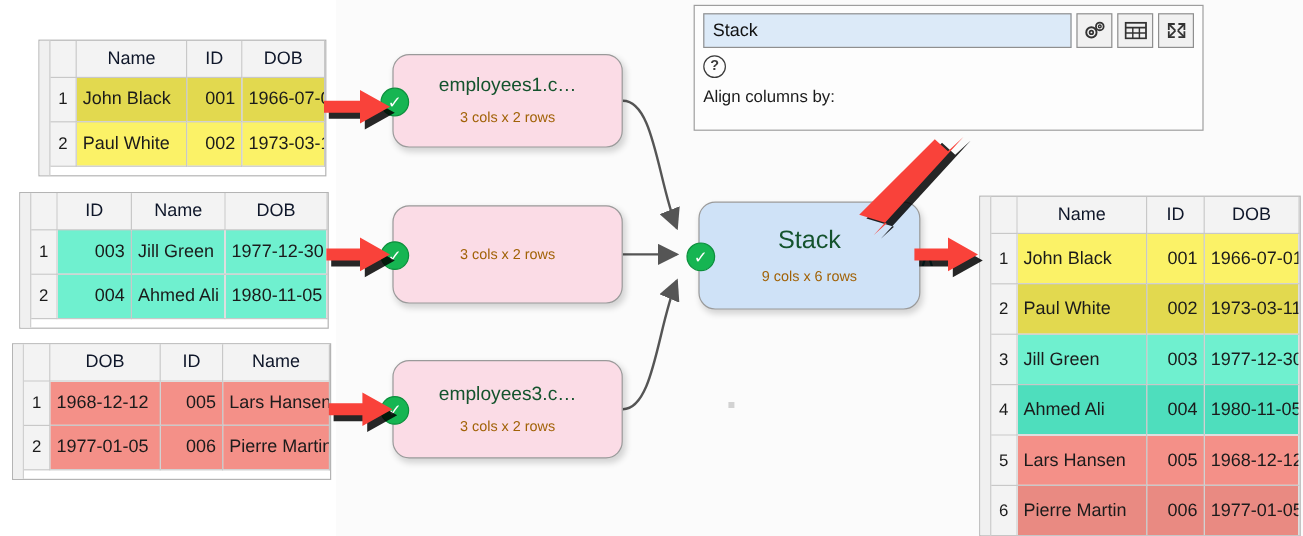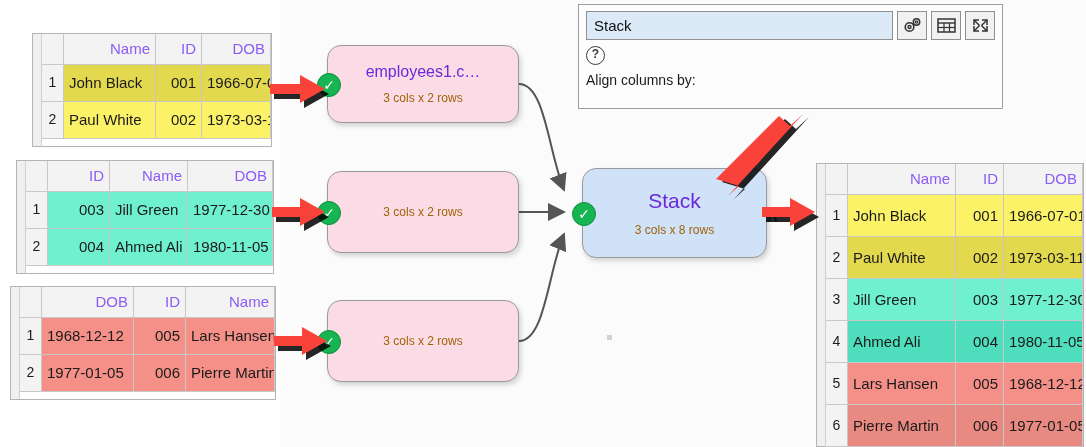--- a/index.html
+++ b/index.html
@@ -17,21 +17,21 @@
     padding:2px 5px;
     font-size:15px;
     line-height:19px;
     font-weight:400;
     white-space:nowrap;
     overflow:hidden;
     box-sizing:border-box;
     height:37px;
   }
   .grid th{
-    background:#f3f3f3;color:#8b5cf6;text-align:right;font-weight:400;height:30px;
+    background:#f3f3f3;color:#0f172a;text-align:center;font-weight:400;height:30px;
     border-top:none;
   }
   .grid td.rh{
     background:#f3f3f3;text-align:center;width:20px;color:#1b1b1b;padding:0;font-size:14px;
   }
   .grid th.rh{background:#f3f3f3;}
   .num{text-align:right;}
 
   
   .y  td.c{background:#fbf267;}
@@ -69,21 +69,21 @@
 
   
   .node{
     position:absolute;border-radius:14px;box-sizing:border-box;
     border:1px solid #9a9a9a;
     box-shadow:2px 3px 5px rgba(0,0,0,.16);
     display:flex;flex-direction:column;align-items:center;justify-content:center;
   }
   .node.input{background:#fbdce6;}
   .node.op{background:#cfe2f7;}
-  .node .title{font-size:16px;color:#6d28d9;margin-bottom:10px;}
+  .node .title{font-size:16px;color:#14532d;margin-bottom:10px;}
   .node.op .title{font-size:21px;}
   .node .sub{font-size:12px;color:#a16207;}
   #n1{left:327px;top:45px;width:192px;height:78px;}
   #n2{left:327px;top:171px;width:192px;height:82px;}
   #n3{left:327px;top:300px;width:192px;height:82px;}
   #nstack{left:582px;top:168px;width:185px;height:90px;}
 
   .okbadge{
     position:absolute;left:-11px;top:50%;margin-top:-11px;
     width:22px;height:22px;border-radius:50%;
@@ -152,28 +152,29 @@
   <div class="sub">3 cols x 2 rows</div>
 </div>
 
 <div class="node input" id="n2">
   <div class="okbadge">✓</div>
   <div class="sub">3 cols x 2 rows</div>
 </div>
 
 <div class="node input" id="n3">
   <div class="okbadge">✓</div>
+  <div class="title">employees3.c…</div>
   <div class="sub">3 cols x 2 rows</div>
 </div>
 
 <div class="node op" id="nstack">
   <div class="okbadge">✓</div>
   <div class="outmark">∧</div>
   <div class="title">Stack</div>
-  <div class="sub">3 cols x 8 rows</div>
+  <div class="sub">9 cols x 6 rows</div>
 </div>
 
 <div class="grid y" id="t1">
   <div class="sbar"></div>
   <table style="margin-left:8px;width:calc(100% - 8px);">
     <tbody>
         <tr>
       <th class="rh"></th>
       <th>Name</th>
       <th>ID</th>

